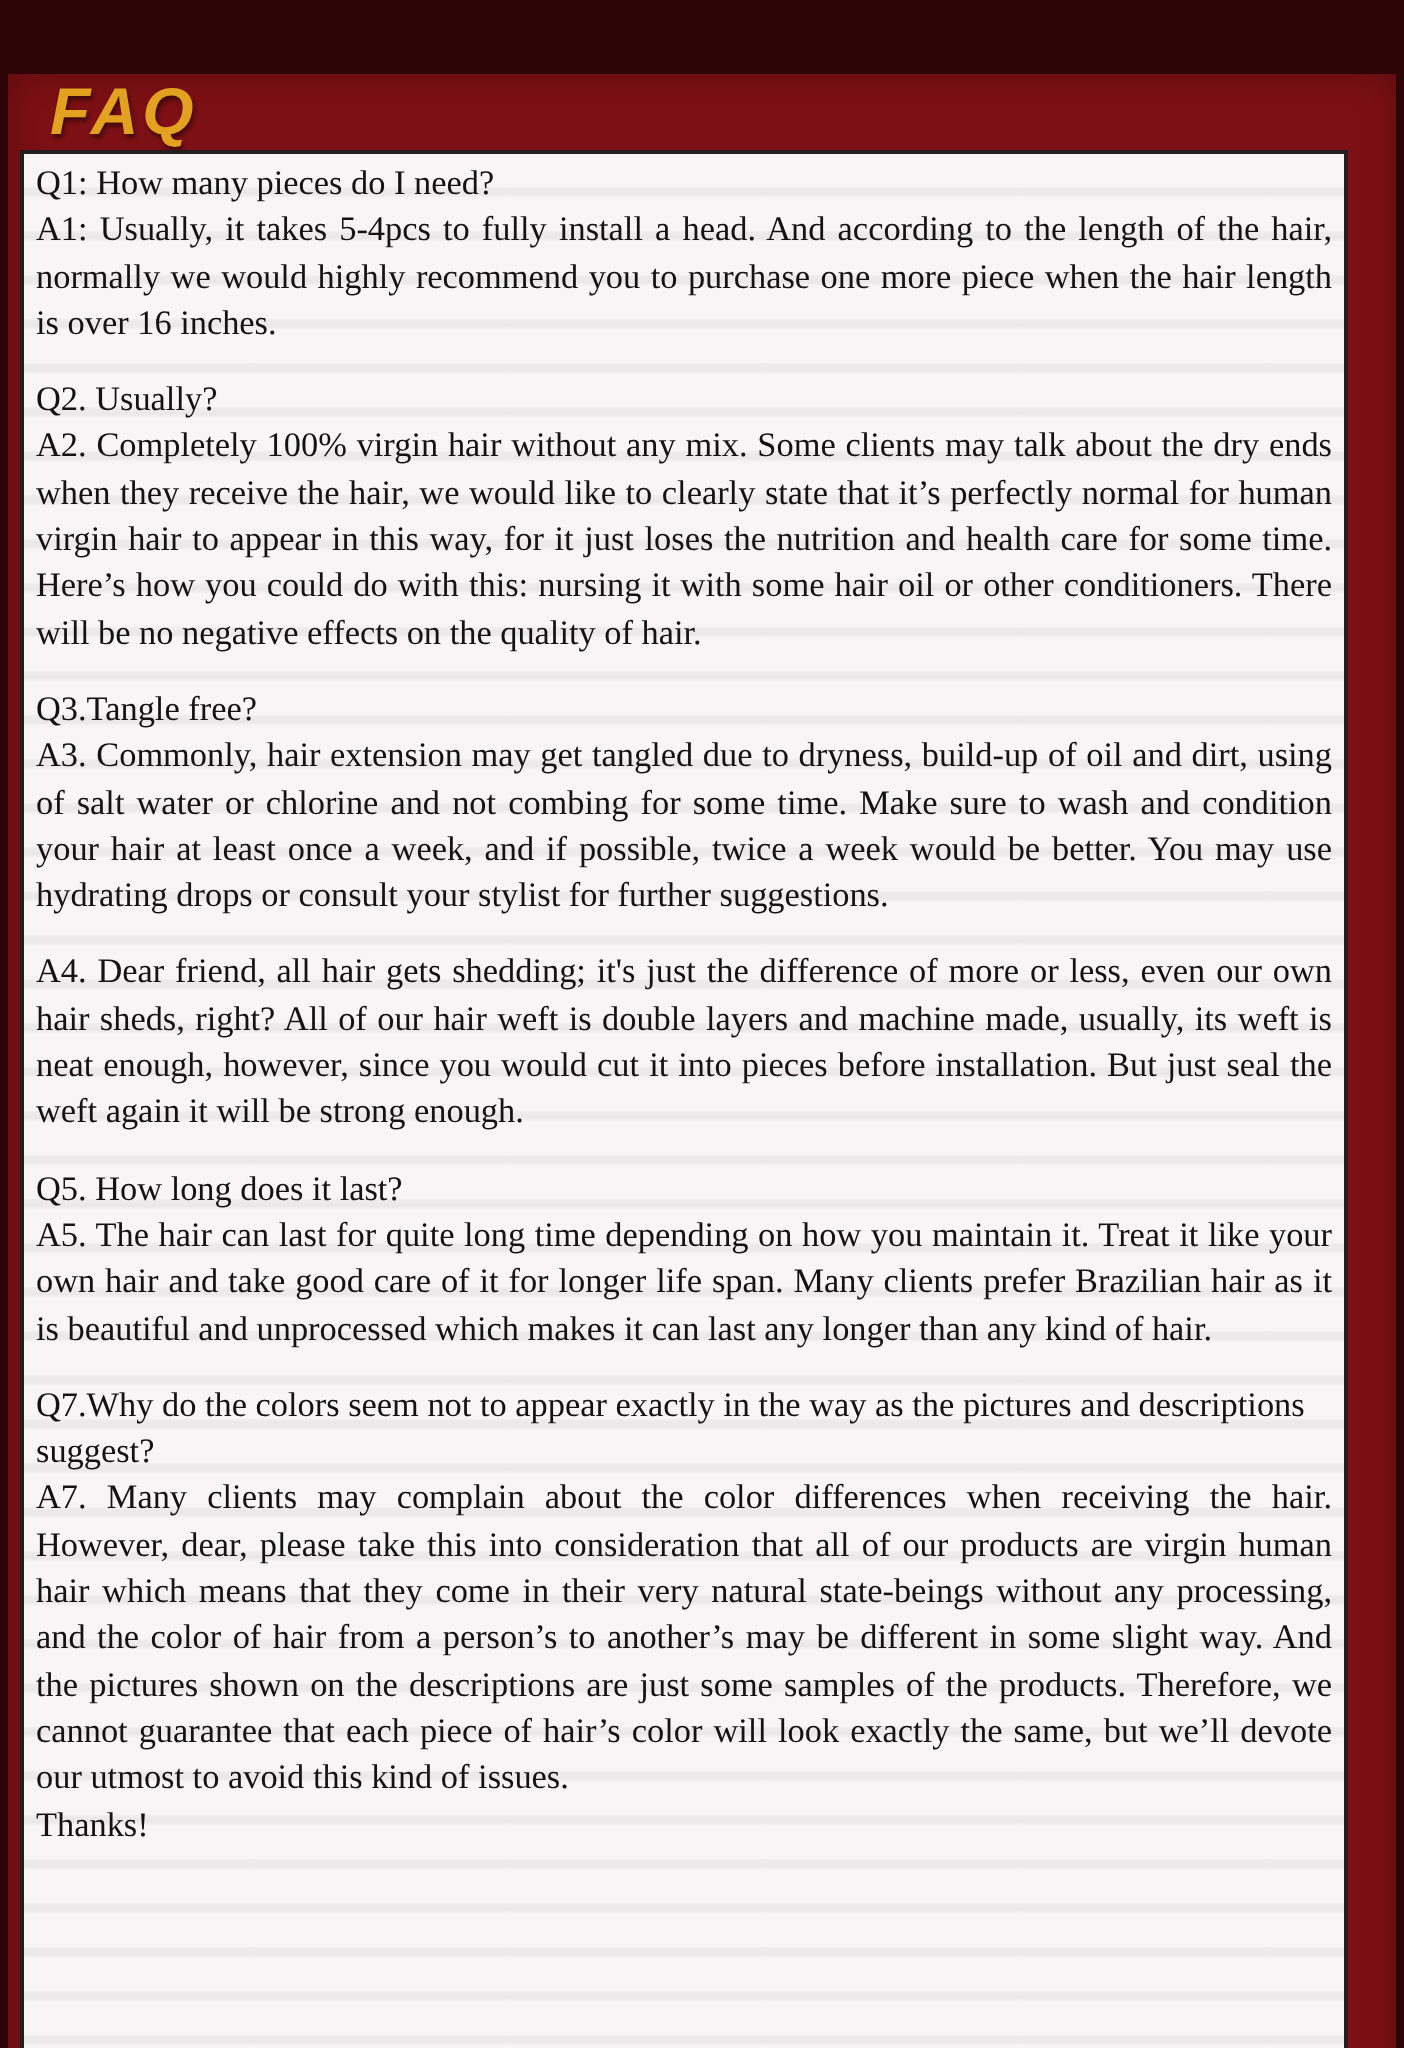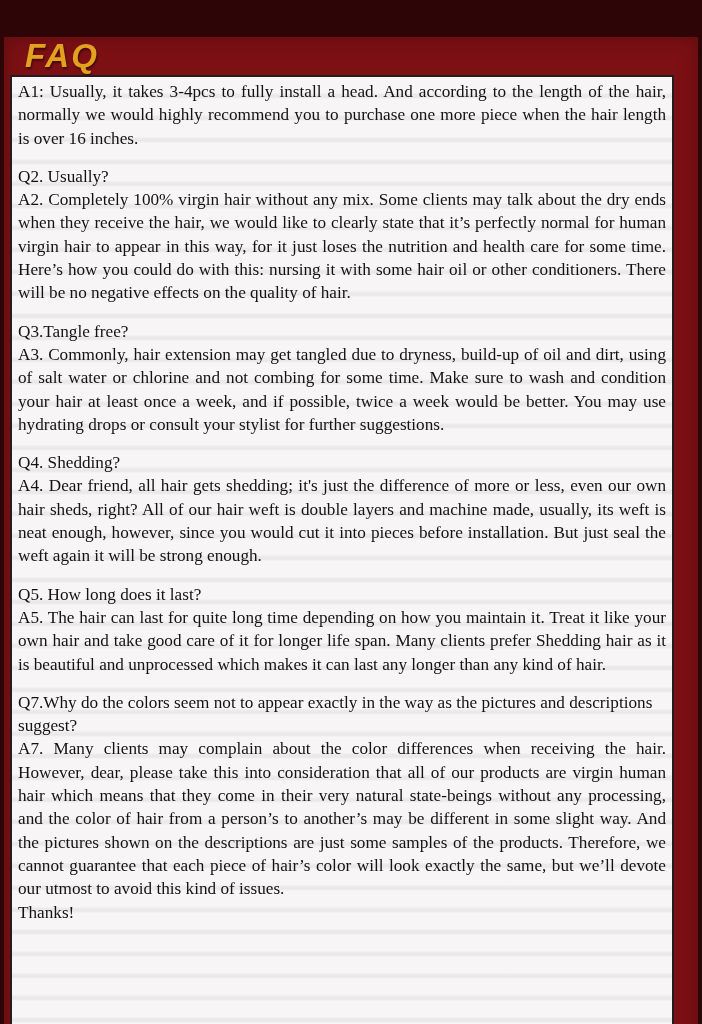--- a/index.html
+++ b/index.html
@@ -79,41 +79,41 @@
 <body>
 
 <div class="page">
   <div class="header">
     <div class="faq-title">FAQ</div>
   </div>
 
   <div class="paper">
 
     <div class="qa-section">
-      <div class="answer">A1: Usually, it takes 3-4pcs to fully install a head. And according to the length of the hair, normally we would highly recommend you to purchase one more piece when the hair length is over 16 inches.</div>
+      <div class="question">Q1: How many pieces do I need?</div>
+      <div class="answer">A1: Usually, it takes 5-4pcs to fully install a head. And according to the length of the hair, normally we would highly recommend you to purchase one more piece when the hair length is over 16 inches.</div>
     </div>
 
     <div class="qa-section">
       <div class="question">Q2. Usually?</div>
       <div class="answer">A2. Completely 100% virgin hair without any mix. Some clients may talk about the dry ends when they receive the hair, we would like to clearly state that it’s perfectly normal for human virgin hair to appear in this way, for it just loses the nutrition and health care for some time. Here’s how you could do with this: nursing it with some hair oil or other conditioners. There will be no negative effects on the quality of hair.</div>
     </div>
 
     <div class="qa-section">
       <div class="question">Q3.Tangle free?</div>
       <div class="answer">A3. Commonly, hair extension may get tangled due to dryness, build-up of oil and dirt, using of salt water or chlorine and not combing for some time. Make sure to wash and condition your hair at least once a week, and if possible, twice a week would be better. You may use hydrating drops or consult your stylist for further suggestions.</div>
     </div>
 
     <div class="qa-section">
-      <div class="question">Q4. Shedding?</div>
       <div class="answer">A4. Dear friend, all hair gets shedding; it's just the difference of more or less, even our own hair sheds, right? All of our hair weft is double layers and machine made, usually, its weft is neat enough, however, since you would cut it into pieces before installation. But just seal the weft again it will be strong enough.</div>
     </div>
 
     <div class="qa-section">
       <div class="question">Q5. How long does it last?</div>
-      <div class="answer">A5. The hair can last for quite long time depending on how you maintain it. Treat it like your own hair and take good care of it for longer life span. Many clients prefer Shedding hair as it is beautiful and unprocessed which makes it can last any longer than any kind of hair.</div>
+      <div class="answer">A5. The hair can last for quite long time depending on how you maintain it. Treat it like your own hair and take good care of it for longer life span. Many clients prefer Brazilian hair as it is beautiful and unprocessed which makes it can last any longer than any kind of hair.</div>
     </div>
 
     <div class="qa-section">
     </div>
 
     <div class="qa-section">
       <div class="question">Q7.Why do the colors seem not to appear exactly in the way as the pictures and descriptions suggest?</div>
       <div class="answer">A7. Many clients may complain about the color differences when receiving the hair. However, dear, please take this into consideration that all of our products are virgin human hair which means that they come in their very natural state-beings without any processing, and the color of hair from a person’s to another’s may be different in some slight way. And the pictures shown on the descriptions are just some samples of the products. Therefore, we cannot guarantee that each piece of hair’s color will look exactly the same, but we’ll devote our utmost to avoid this kind of issues.</div>
       <div class="answer-tail">Thanks!</div>
     </div>

